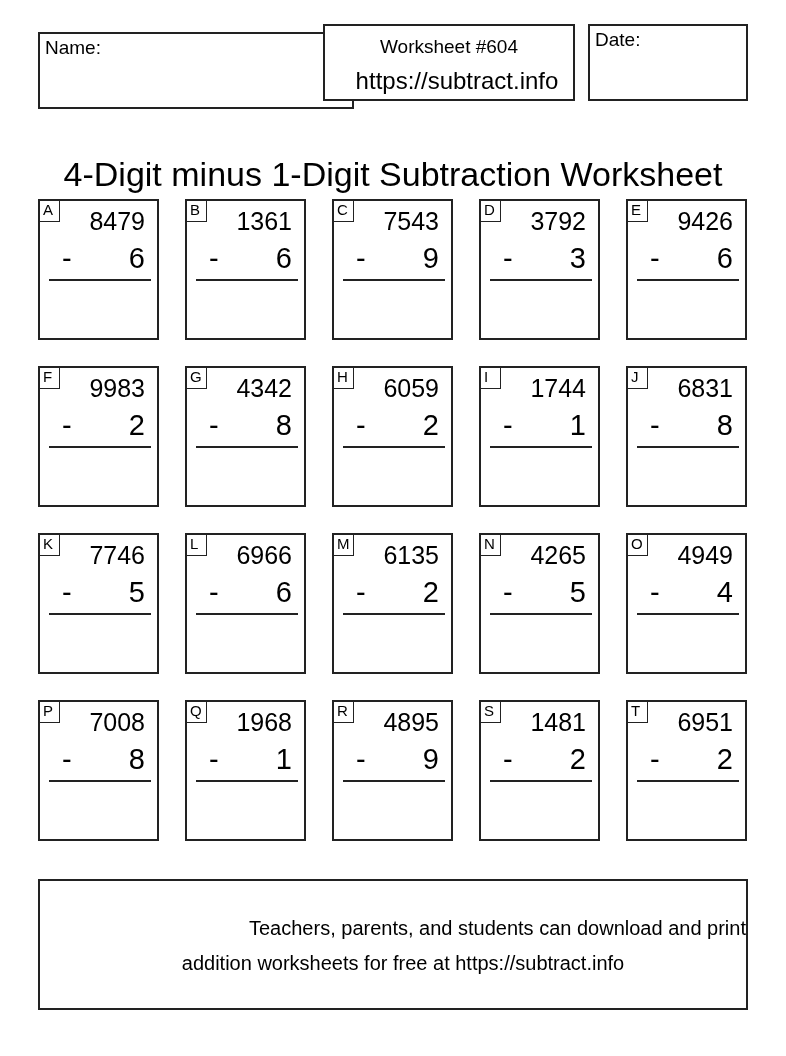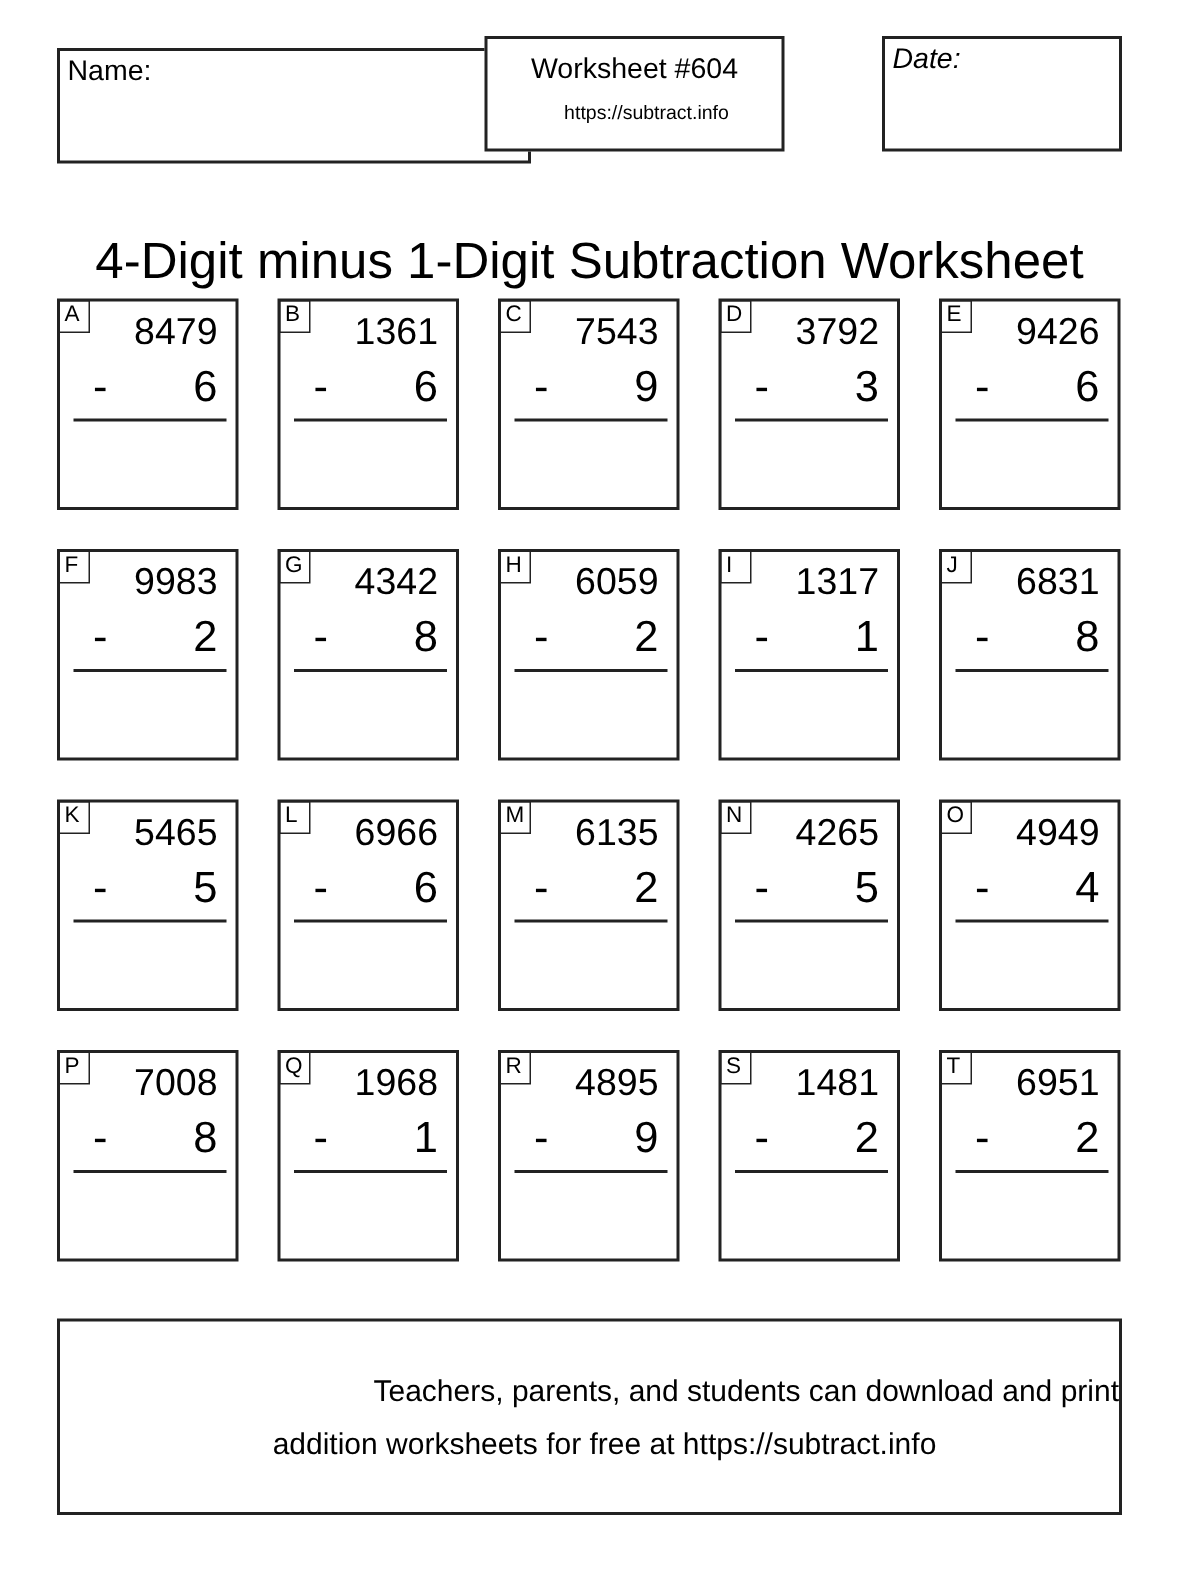--- a/index.html
+++ b/index.html
@@ -2,44 +2,44 @@
 <html><head>
 <meta charset="utf-8">
 <style>
   html, body { margin:0; padding:0; background:#ffffff; }
   body { width:786px; height:1056px; position:relative; overflow:hidden;
          font-family:"Liberation Sans", sans-serif; color:#000; }
   .box { position:absolute; border:2px solid #222; box-sizing:border-box; background:#fff; }
   .hdr-label { position:absolute; left:5px; top:3px; font-size:19px; }
   #ws-box { text-align:center; }
   #ws-box .line1 { position:absolute; left:0; right:0; top:10px; font-size:19px; }
-  #ws-box .line2 { position:absolute; left:16px; right:0; top:41px; font-size:13px; }
+  #ws-box .line2 { position:absolute; left:16px; right:0; top:41px; font-size:24px; }
   .title { position:absolute; left:0; width:786px; top:127px; text-align:center; font-size:34px;margin-top:28px; }
   .prob { position:absolute; width:121px; height:141px; border:2px solid #222; box-sizing:border-box; }
   .prob .letter { position:absolute; left:-1px; top:-1px; width:21px; height:22px; border:1.5px solid #222;
                   box-sizing:border-box; font-size:15px; line-height:18px; padding-left:3px; }
   .prob .top { position:absolute; right:12px; top:6px; font-size:25px; }
   .prob .minus { position:absolute; left:22px; top:41px; font-size:29px; }
   .prob .bot { position:absolute; right:12px; top:41px; font-size:29px; }
   .prob .rule { position:absolute; left:9px; right:6px; top:78px; height:2px; background:#222; }
   .footer { position:absolute; left:38px; top:879px; width:710px; height:131px; }
   .footer .l1 { position:absolute; left:0; right:0; top:36px; text-align:right; font-size:20px; }
   .footer .l2 { position:absolute; left:0; right:0; top:71px; text-align:center; font-size:20px;padding-left:20px; }
 </style>
 </head>
 <body>
 
 <div class="box" style="left:38px;top:32px;width:316px;height:77px;">
   <span class="hdr-label">Name:</span>
 </div>
-<div class="box" id="ws-box" style="left:323px;top:24px;width:200px;height:77px;">
+<div class="box" id="ws-box" style="left:323px;top:24px;width:252px;height:77px;">
   <div class="line1">Worksheet #604</div>
   <div class="line2">https://subtract.info</div>
 </div>
-<div class="box" style="left:588px;top:24px;width:160px;height:77px;font-style:italic;">
+<div class="box" style="left:588px;top:24px;width:160px;height:77px;">
   <span class="hdr-label">Date:</span>
 </div>
 
 <div class="title">4-Digit minus 1-Digit Subtraction Worksheet</div>
 
 <div id="grid">
     <div class="prob" style="left: 38px; top: 199px;">
       <span class="letter">A</span>
       <span class="top">8479</span>
       <span class="minus">-</span>
@@ -90,35 +90,35 @@
     </div>
     <div class="prob" style="left: 332px; top: 366px;">
       <span class="letter">H</span>
       <span class="top">6059</span>
       <span class="minus">-</span>
       <span class="bot">2</span>
       <div class="rule"></div>
     </div>
     <div class="prob" style="left: 479px; top: 366px;">
       <span class="letter">I</span>
-      <span class="top">1317</span>
+      <span class="top">1744</span>
       <span class="minus">-</span>
       <span class="bot">1</span>
       <div class="rule"></div>
     </div>
     <div class="prob" style="left: 626px; top: 366px;">
       <span class="letter">J</span>
       <span class="top">6831</span>
       <span class="minus">-</span>
       <span class="bot">8</span>
       <div class="rule"></div>
     </div>
     <div class="prob" style="left: 38px; top: 533px;">
       <span class="letter">K</span>
-      <span class="top">5465</span>
+      <span class="top">7746</span>
       <span class="minus">-</span>
       <span class="bot">5</span>
       <div class="rule"></div>
     </div>
     <div class="prob" style="left: 185px; top: 533px;">
       <span class="letter">L</span>
       <span class="top">6966</span>
       <span class="minus">-</span>
       <span class="bot">6</span>
       <div class="rule"></div>

